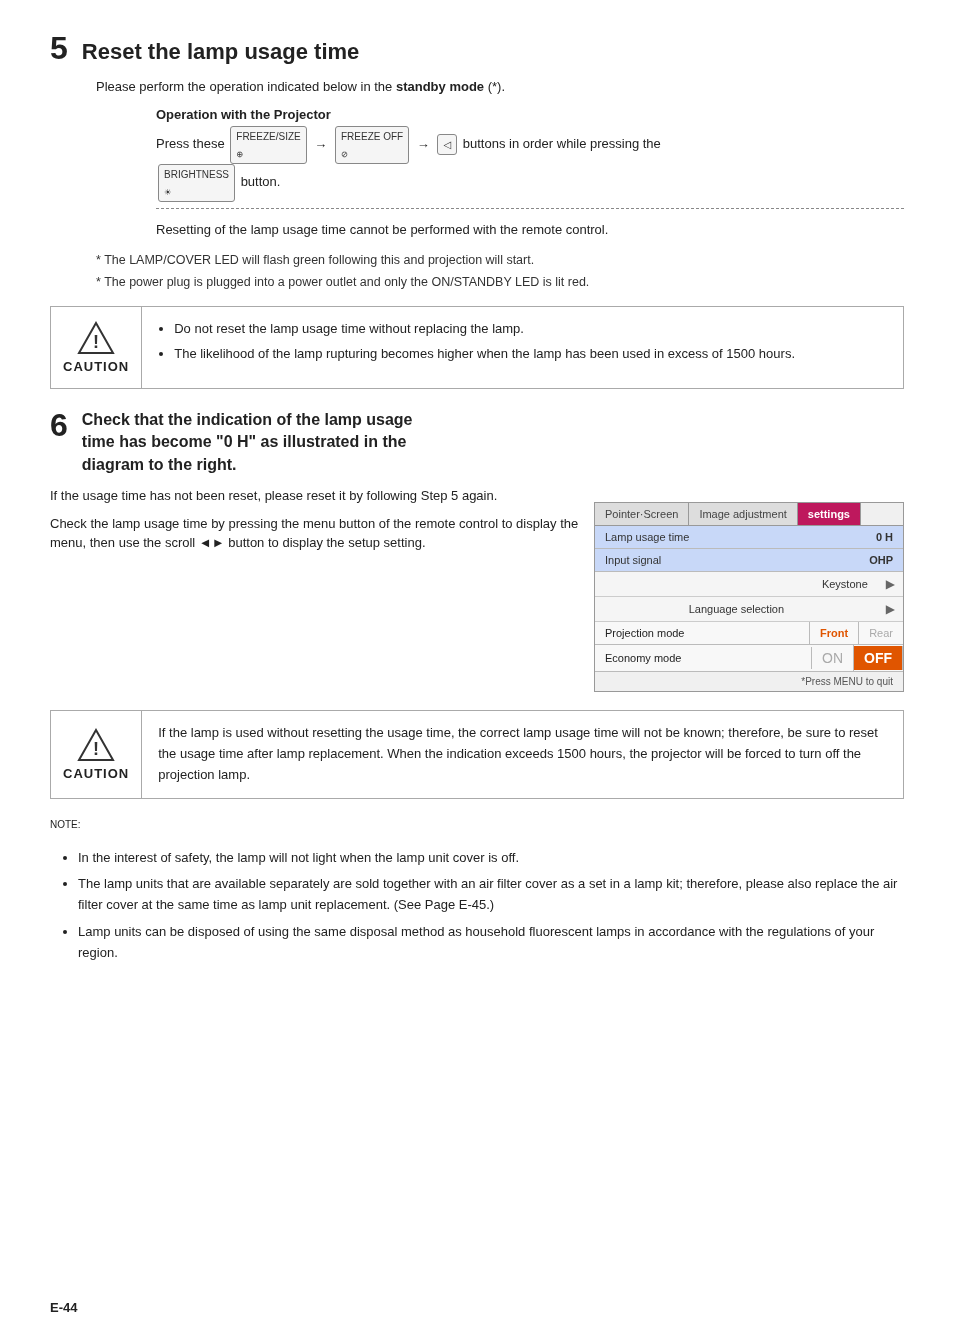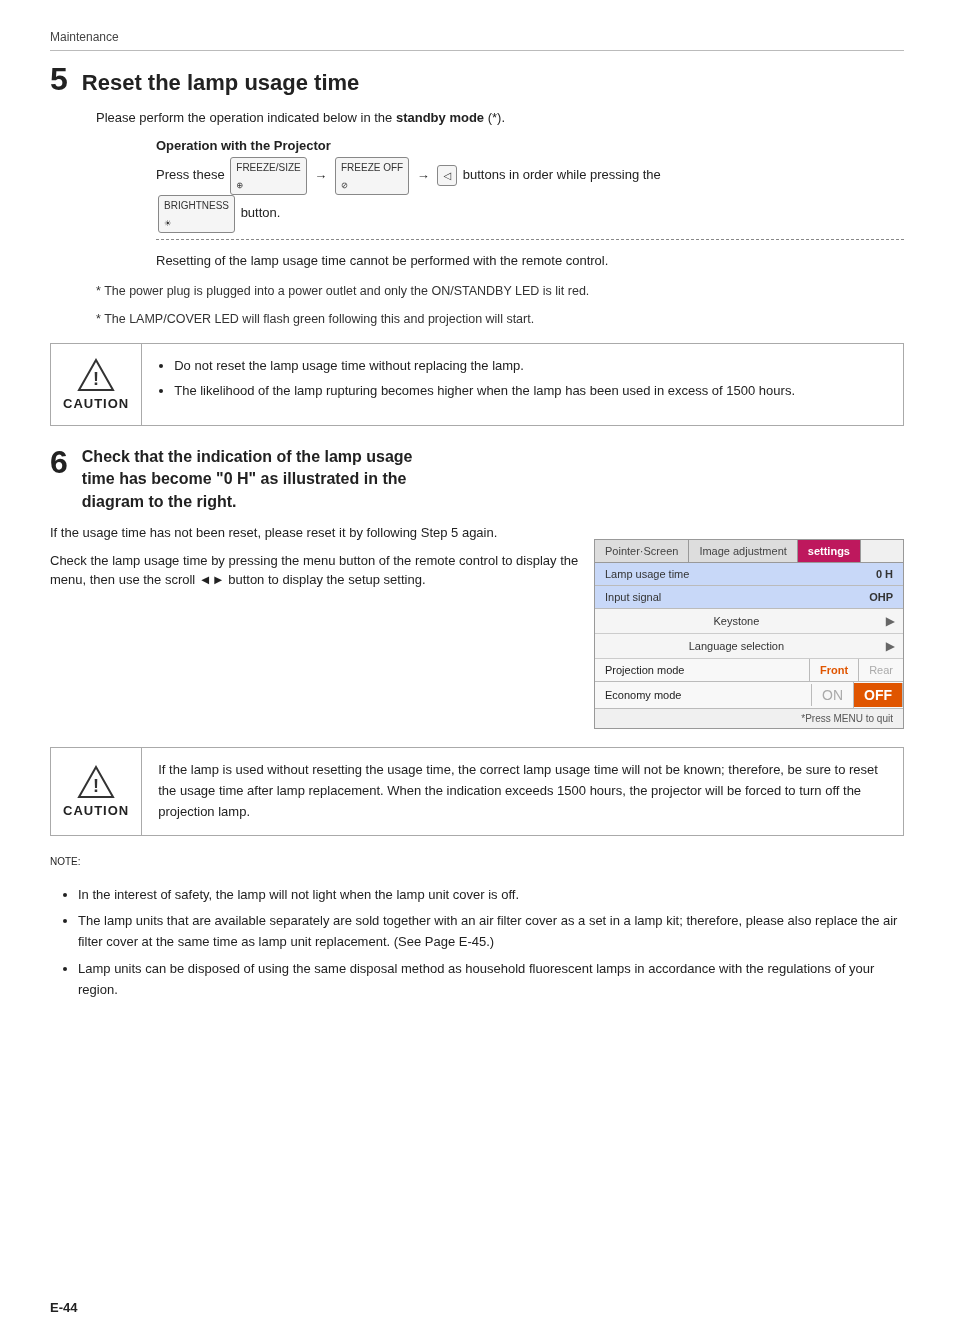--- a/index.html
+++ b/index.html
@@ -304,21 +304,20 @@
       font-weight: bold;
       line-height: 1.4;
       max-width: 340px;
     }
   </style>
 </head>
 <body>
 
 <div class="page">
 
-  <div class="top-label">Maintenance</div>
 
   <div class="section-title">
     <span class="section-num">5</span>
     <span>Reset the lamp usage time</span>
   </div>
 
   <div class="section-body">
     <div class="body-text">
       <span>Please perform the operation indicated below in the</span>
       <b>standby mode</b>
@@ -339,25 +338,25 @@
         <span class="button-inline">BRIGHTNESS<br><small>☀</small></span>
         <span> button.</span>
       </div>
       <hr class="dashed-line">
     </div>
 
     <div class="op-box">
       <div class="op-content">Resetting of the lamp usage time cannot be performed with the remote control.</div>
     </div>
 
+    <div class="note-line" style="margin-top:10px; margin-left:0; list-style:none;">
+      <span>The LAMP/COVER LED will flash green following this and projection will start.</span>
+    </div>
     <div class="note-line" style="margin-left:0;">
       <span>The power plug is plugged into a power outlet and only the ON/STANDBY LED is lit red.</span>
-    </div>
-    <div class="note-line" style="margin-top:10px; margin-left:0; list-style:none;">
-      <span>The LAMP/COVER LED will flash green following this and projection will start.</span>
     </div>
   </div>
 
   <div class="caution-box" style="margin: 14px 0 20px 0;">
     <div class="caution-left">
       <svg class="caution-triangle" viewBox="0 0 38 34" fill="none" xmlns="http://www.w3.org/2000/svg">
         <polygon points="19,2 36,32 2,32" stroke="#333" stroke-width="2" fill="none"></polygon>
         <text x="19" y="27" text-anchor="middle" font-size="18" font-weight="bold" fill="#333">!</text>
       </svg>
       <span class="caution-label">CAUTION</span>
@@ -395,21 +394,21 @@
             <span class="diag-row-label">Lamp usage time</span>
             <span class="diag-row-value">0 H</span>
           </div>
 
           <div class="diag-row highlight-row">
             <span class="diag-row-label">Input signal</span>
             <span class="diag-row-value">OHP</span>
           </div>
 
           <div class="diag-row" style="background:#f5f5f5; border-bottom:1px solid #ccc;">
-            <span class="diag-row-label" style="text-align:center; flex:1;">Keystone</span>
+            <span class="diag-row-label" style="text-align:right; flex:1;">Keystone</span>
             <span class="diag-row-arrow">▶</span>
           </div>
 
           <div class="diag-row" style="background:#f5f5f5; border-bottom:1px solid #ccc;">
             <span class="diag-row-label" style="text-align:center; flex:1;">Language selection</span>
             <span class="diag-row-arrow">▶</span>
           </div>
 
           <div class="diag-projection-row">
             <span class="diag-proj-label">Projection mode</span>

